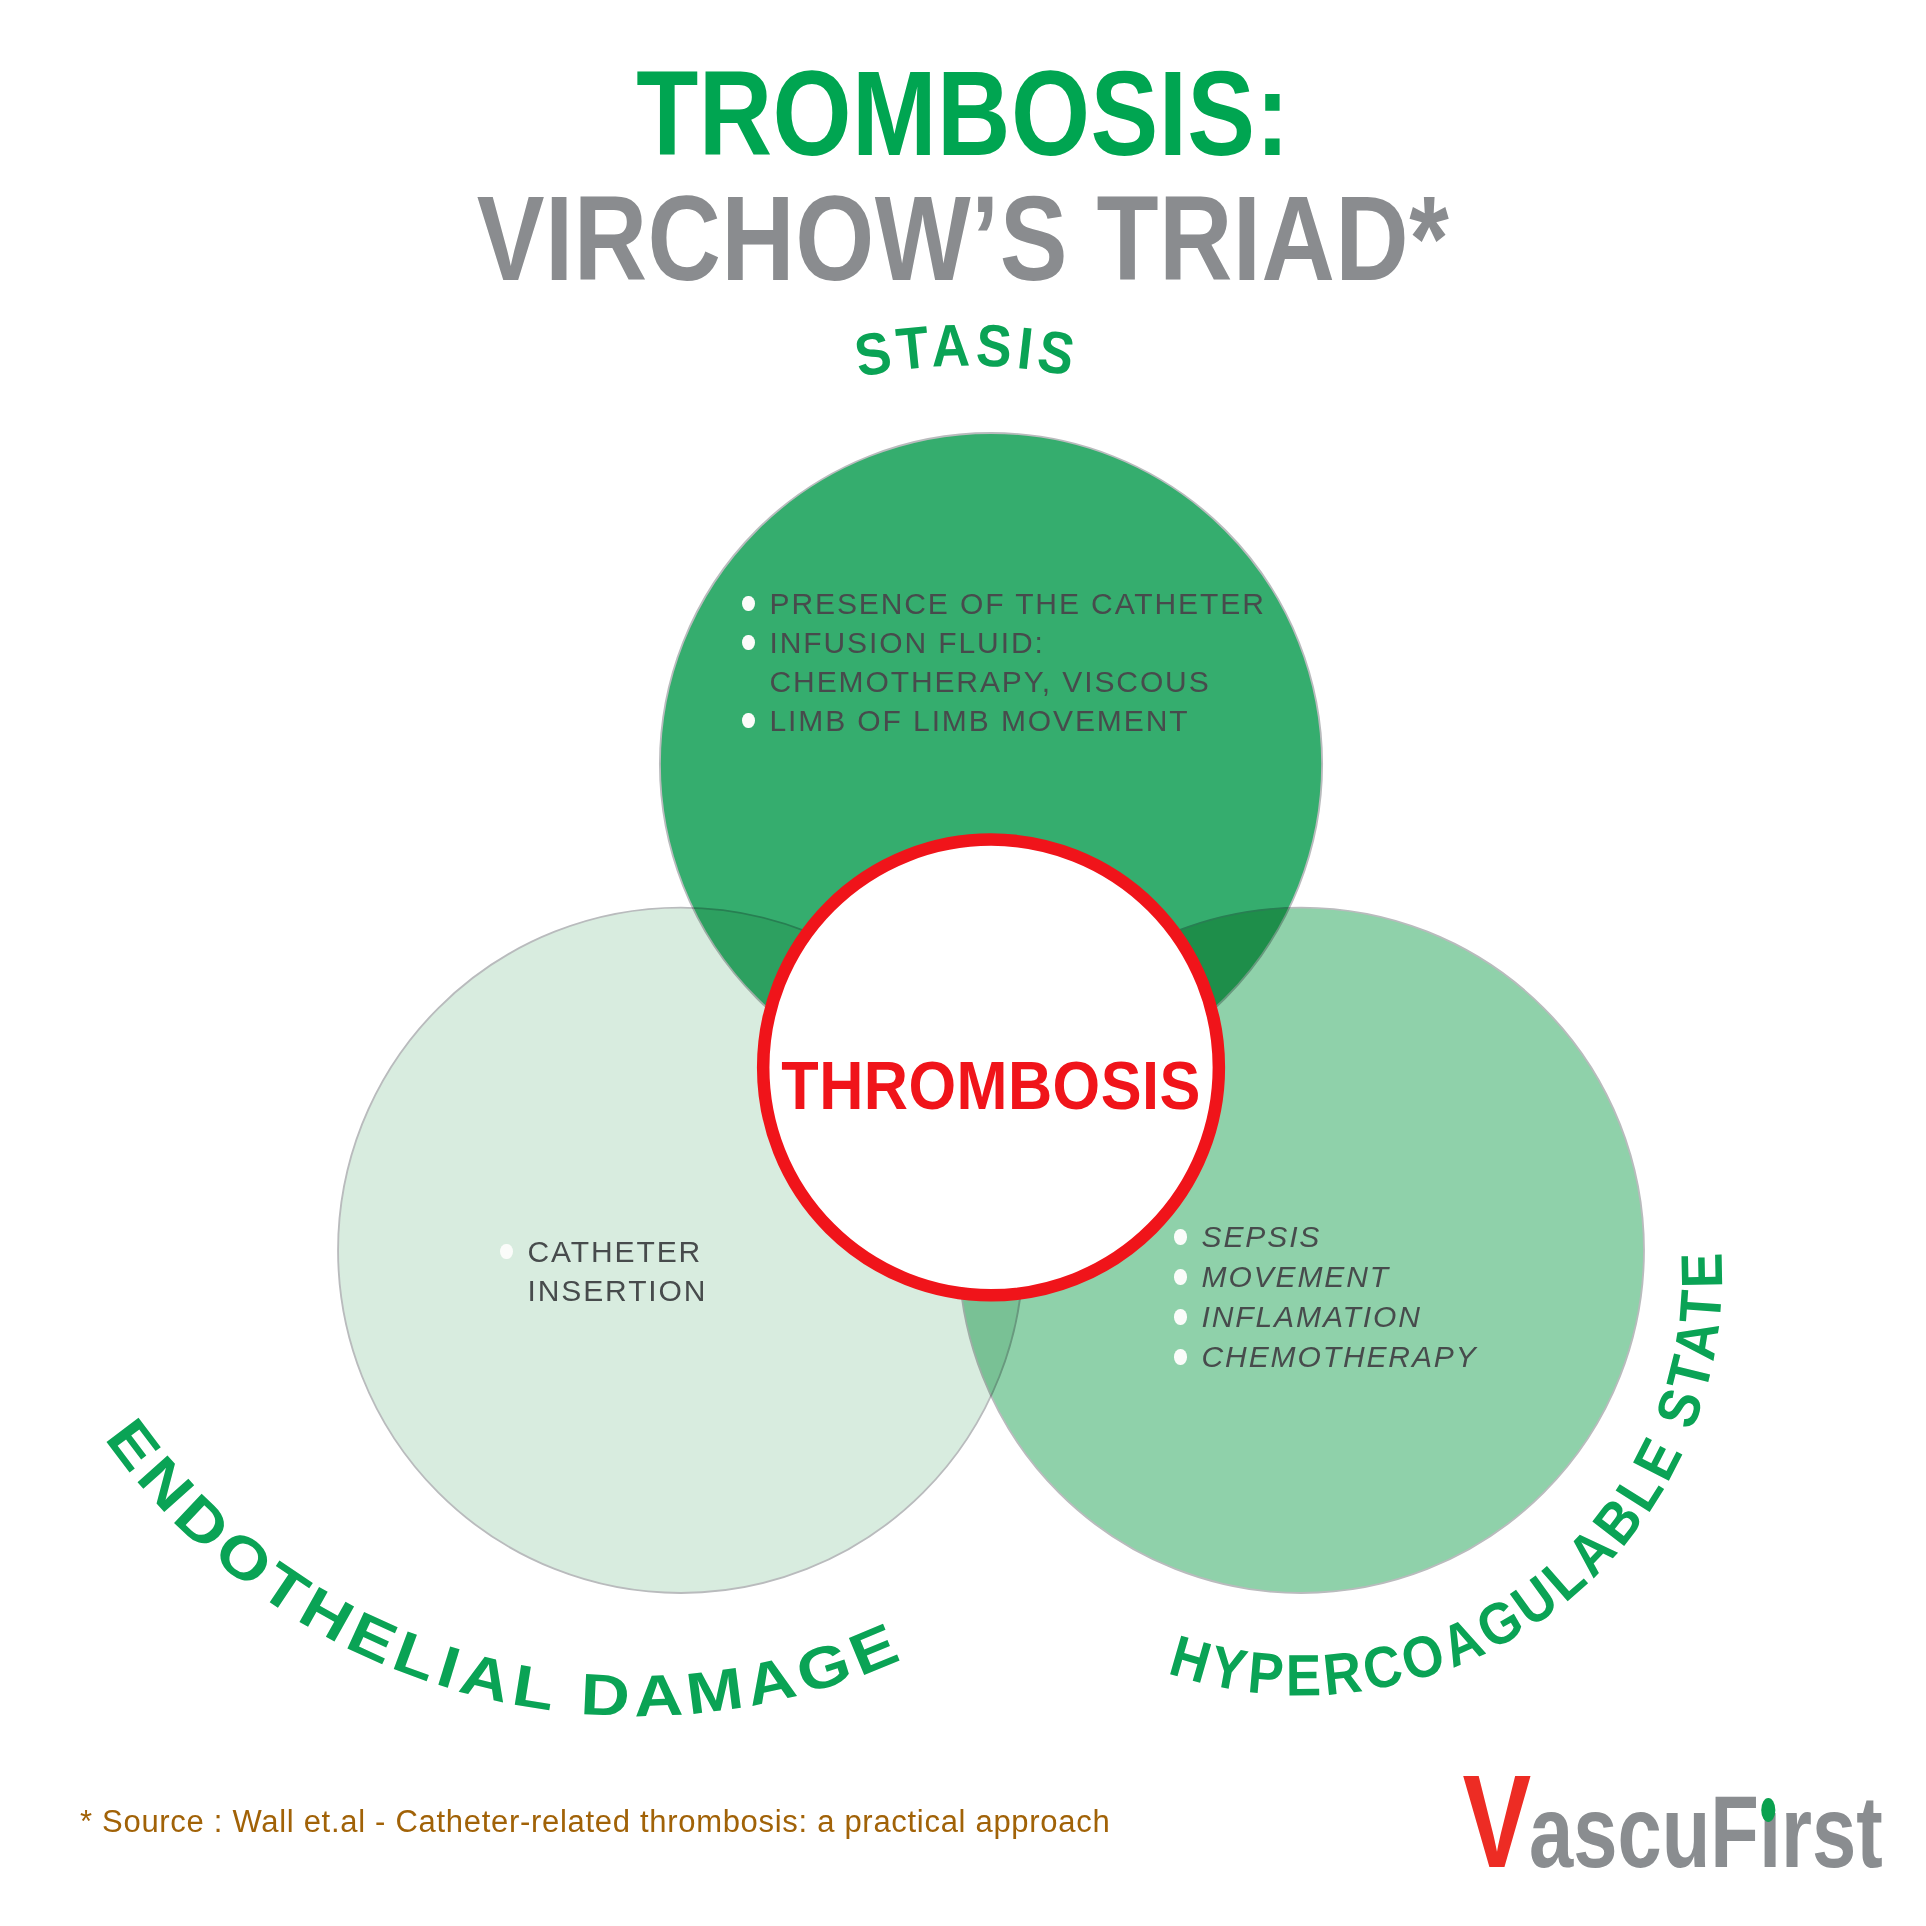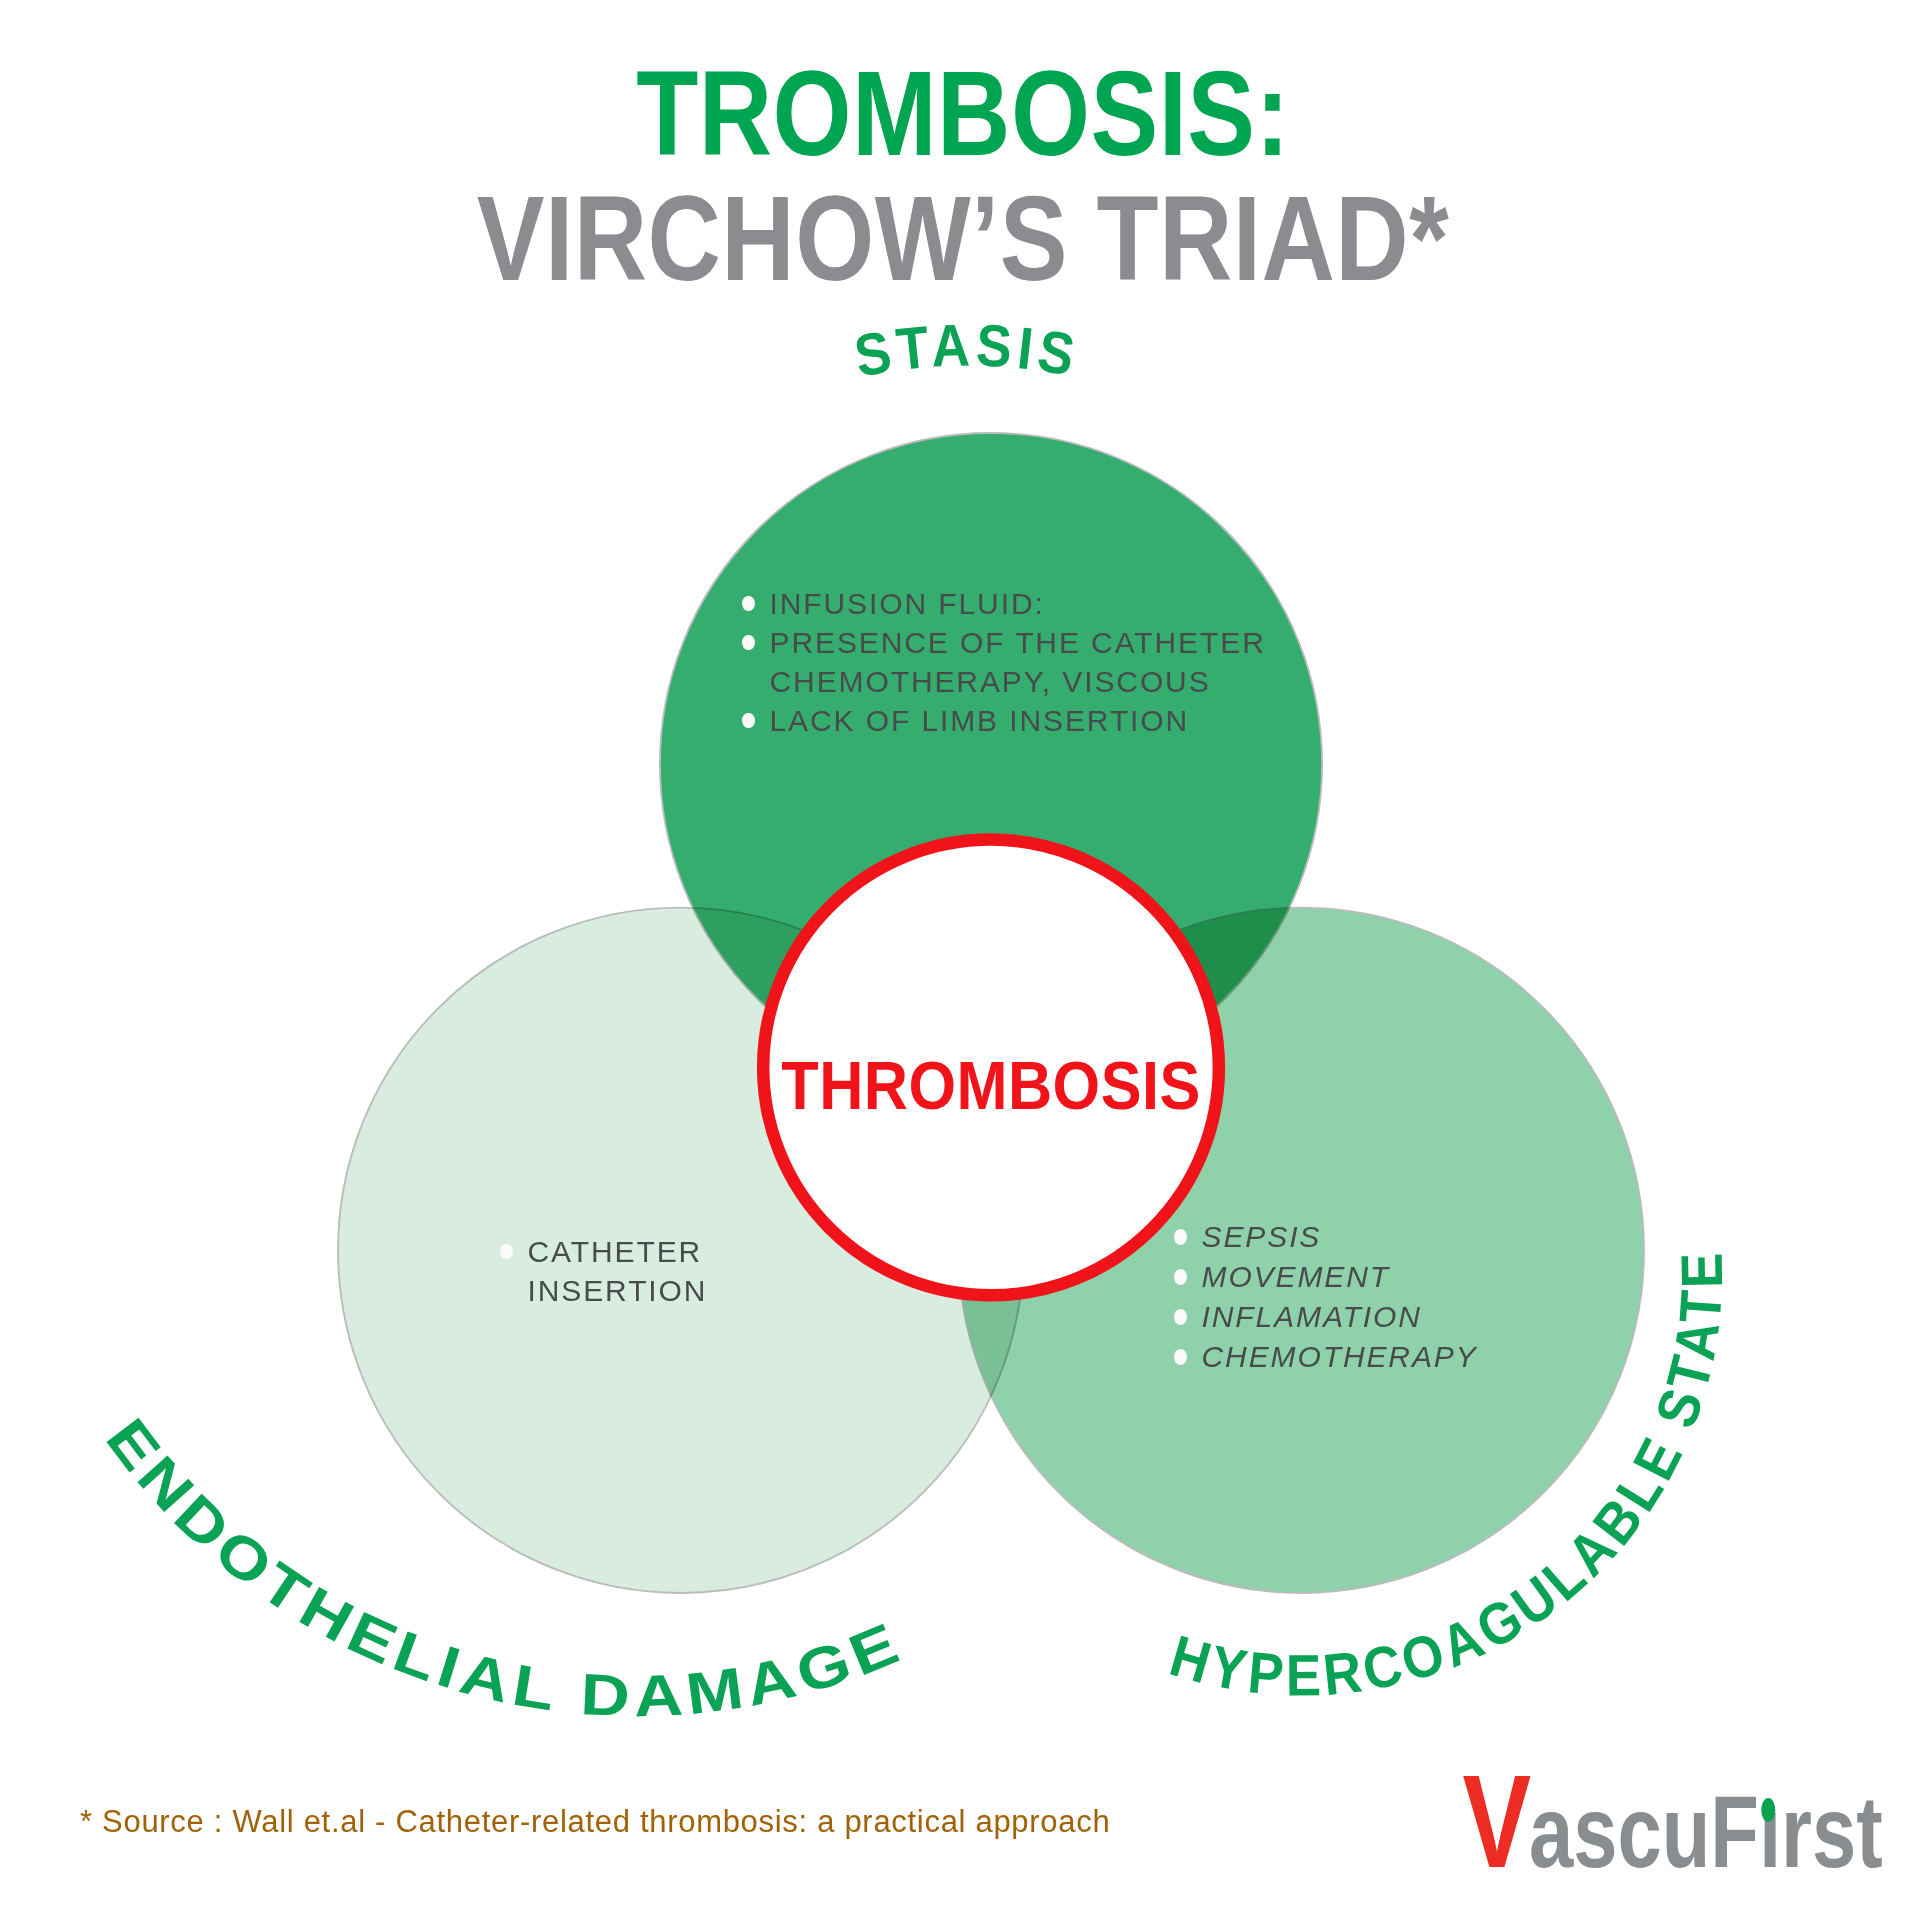--- a/index.html
+++ b/index.html
@@ -79,33 +79,33 @@
   </svg>
 
   <div class="title-line title-green">TROMBOSIS:</div>
   <div class="title-line title-gray">VIRCHOW’S TRIAD*</div>
 
   <div class="center-label">THROMBOSIS</div>
 
   <div class="vlist stasis-list">
     <div class="row">
       <span class="dot"></span>
-      <span>INFUSION FLUID:</span>
+      <span>PRESENCE OF THE CATHETER</span>
     </div>
     <div class="row">
       <span class="dot"></span>
-      <span>PRESENCE OF THE CATHETER</span>
+      <span>INFUSION FLUID:</span>
     </div>
     <div class="row nb">
       <span class="dot"></span>
       <span>CHEMOTHERAPY, VISCOUS</span>
     </div>
     <div class="row">
       <span class="dot"></span>
-      <span>LACK OF LIMB INSERTION</span>
+      <span>LIMB OF LIMB MOVEMENT</span>
     </div>
   </div>
 
   <div class="vlist endo-list">
     <div class="row">
       <span class="dot"></span>
       <span>CATHETER</span>
     </div>
     <div class="row nb">
       <span class="dot"></span>

